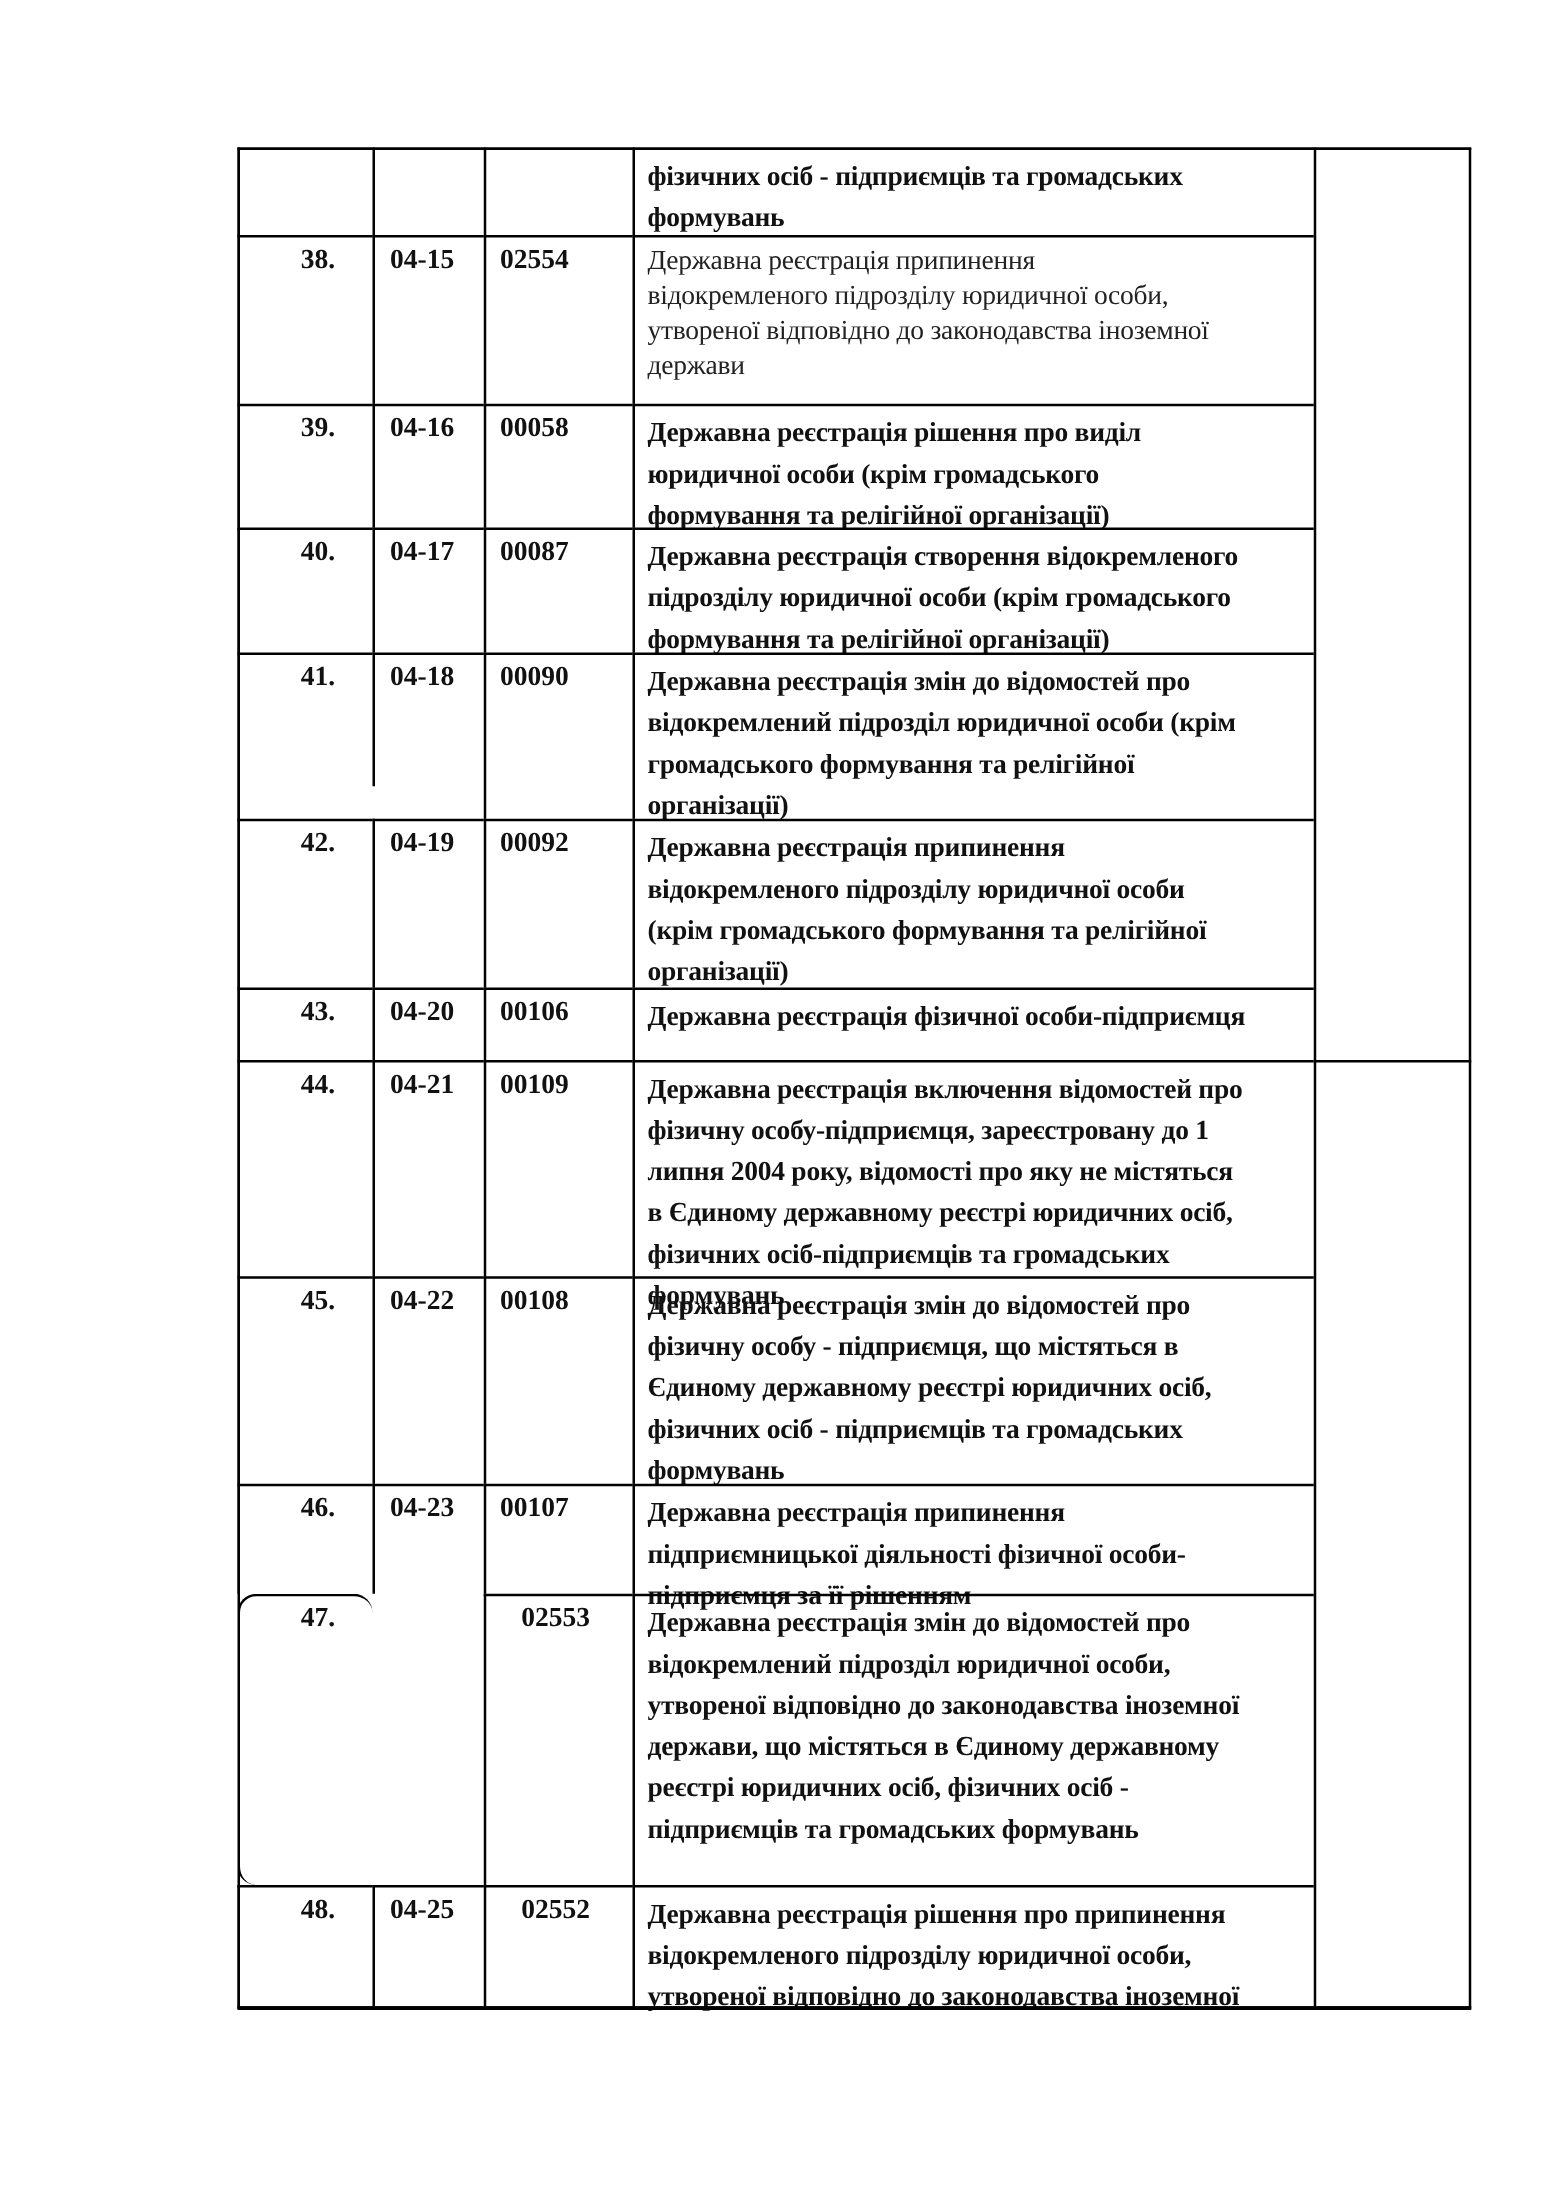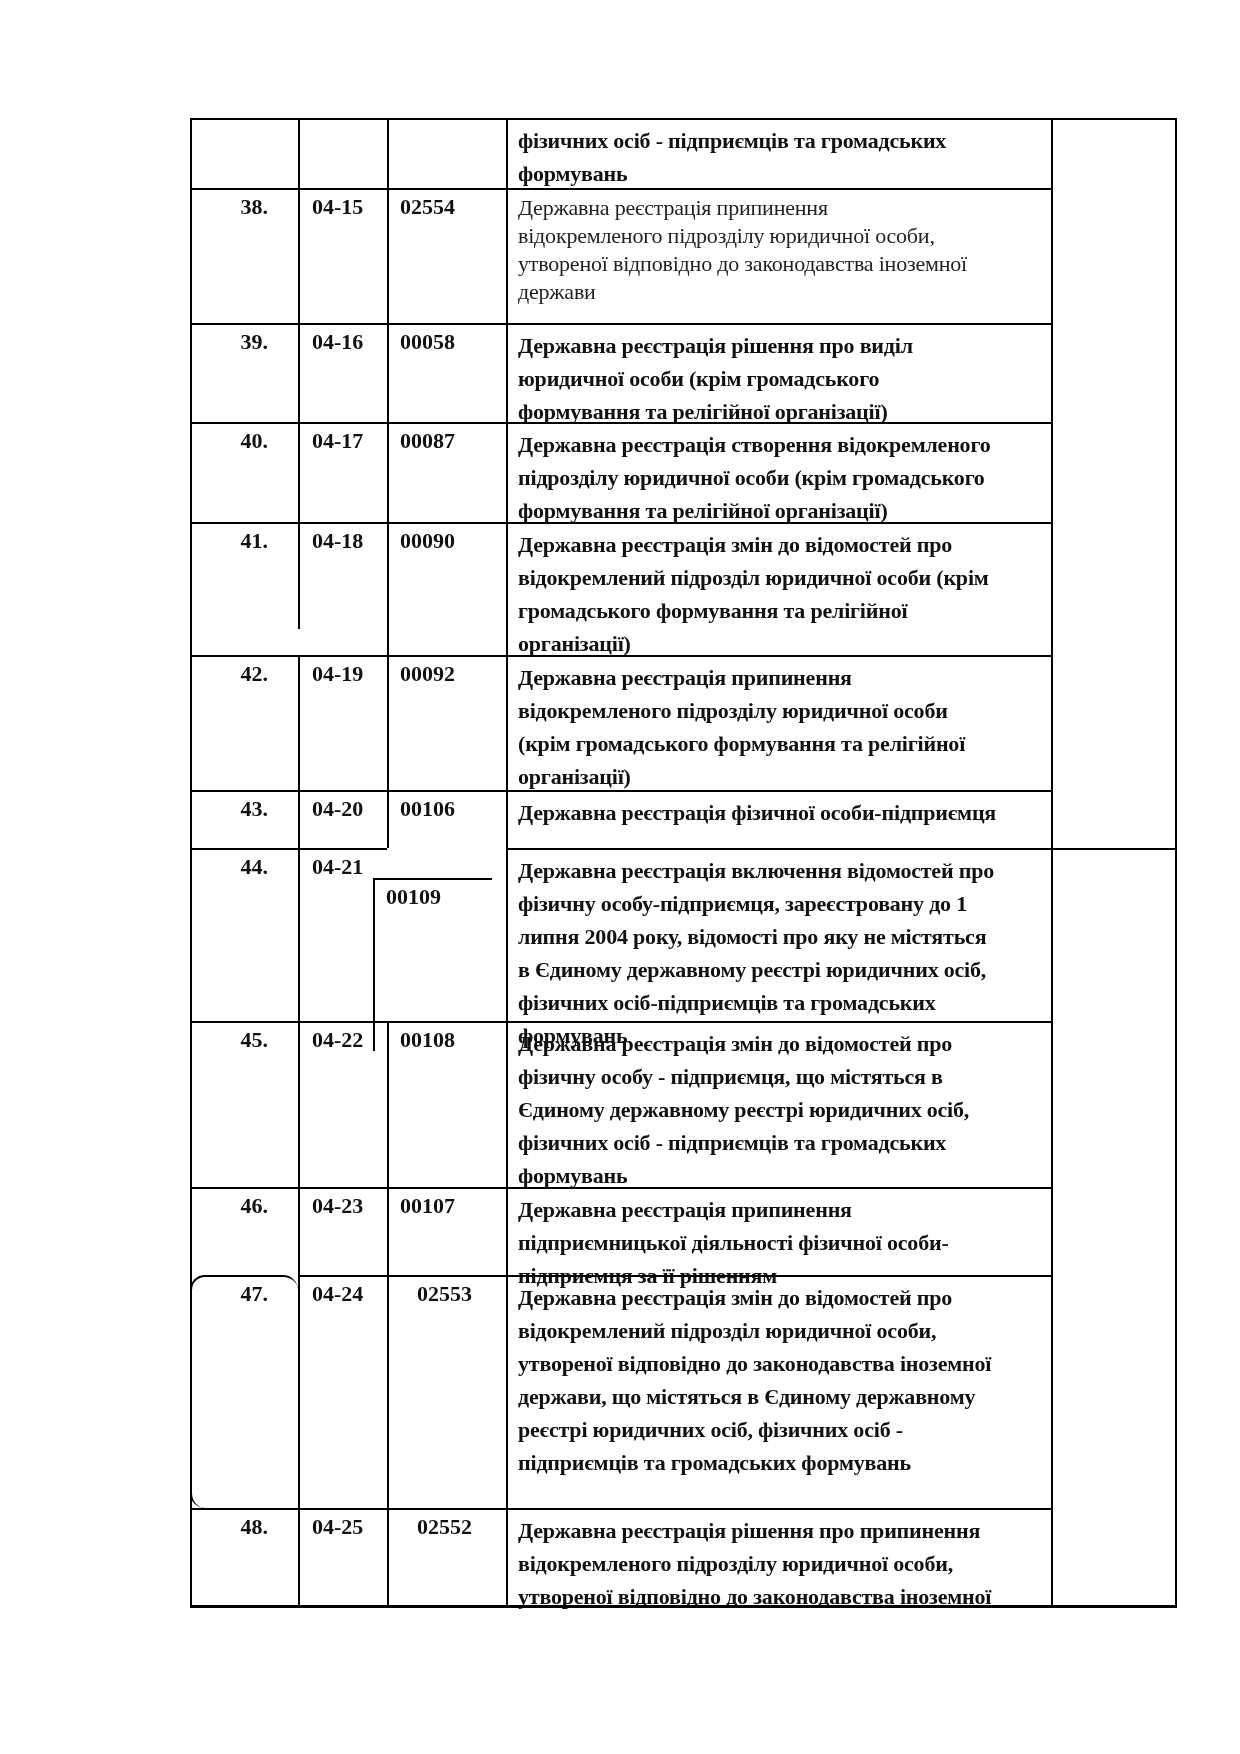--- a/index.html
+++ b/index.html
@@ -76,21 +76,21 @@
         <span class="line">організації)</span>
       </div>
       <div class="cell num c1" style="left: 0px; top: 672px; width: 108px; height: 58px;"><span>43.</span></div>
       <div class="cell num c2" style="left: 108px; top: 672px; width: 89px; height: 58px;"><span>04-20</span></div>
       <div class="cell num c3" style="left: 197px; top: 672px; width: 119px; height: 58px;"><span>00106</span></div>
       <div class="cell desc" style="left: 316px; top: 672px; width: 545px; height: 58px;">
         <span class="line">Державна реєстрація фізичної особи-підприємця</span>
       </div>
       <div class="cell num c1" style="left: 0px; top: 730px; width: 108px; height: 173px;"><span>44.</span></div>
       <div class="cell num c2" style="left: 108px; top: 730px; width: 89px; height: 173px;"><span>04-21</span></div>
-      <div class="cell num c3" style="left: 183px; top: 730px; width: 119px; height: 173px; margin-top: 30px;"><span>00109</span></div>
+      <div class="cell num c3" style="left: 197px; top: 730px; width: 119px; height: 173px;"><span>00109</span></div>
       <div class="cell desc" style="left: 316px; top: 730px; width: 545px; height: 173px;">
         <span class="line">Державна реєстрація включення відомостей про</span>
         <span class="line">фізичну особу-підприємця, зареєстровану до 1</span>
         <span class="line">липня 2004 року, відомості про яку не містяться</span>
         <span class="line">в Єдиному державному реєстрі юридичних осіб,</span>
         <span class="line">фізичних осіб-підприємців та громадських</span>
         <span class="line">формувань</span>
       </div>
       <div class="cell num c1" style="left: 0px; top: 903px; width: 108px; height: 166px;"><span>45.</span></div>
       <div class="cell num c2" style="left: 108px; top: 903px; width: 89px; height: 166px;"><span>04-22</span></div>
@@ -104,21 +104,20 @@
       </div>
       <div class="cell num c1" style="left: 0px; top: 1069px; width: 108px; height: 88px;"><span>46.</span></div>
       <div class="cell num c2" style="left: 108px; top: 1069px; width: 89px; height: 88px;"><span>04-23</span></div>
       <div class="cell num c3" style="left: 197px; top: 1069px; width: 119px; height: 88px;"><span>00107</span></div>
       <div class="cell desc" style="left: 316px; top: 1069px; width: 545px; height: 88px;">
         <span class="line">Державна реєстрація припинення</span>
         <span class="line">підприємницької діяльності фізичної особи-</span>
         <span class="line">підприємця за її рішенням</span>
       </div>
       <div class="cell num c1" style="left: 0px; top: 1157px; width: 108px; height: 233px; border-radius: 15px;"><span>47.</span></div>
-      <div class="cell num c2" style="left: 108px; top: 1157px; width: 89px; height: 233px;"><span>04-24</span></div>
       <div class="cell num c3 indent" style="left: 197px; top: 1157px; width: 119px; height: 233px;"><span>02553</span></div>
       <div class="cell desc" style="left: 316px; top: 1157px; width: 545px; height: 233px;">
         <span class="line">Державна реєстрація змін до відомостей про</span>
         <span class="line">відокремлений підрозділ юридичної особи,</span>
         <span class="line">утвореної відповідно до законодавства іноземної</span>
         <span class="line">держави, що містяться в Єдиному державному</span>
         <span class="line">реєстрі юридичних осіб, фізичних осіб -</span>
         <span class="line">підприємців та громадських формувань</span>
       </div>
       <div class="cell num c1" style="left: 0px; top: 1390px; width: 108px; height: 99px;"><span>48.</span></div>

